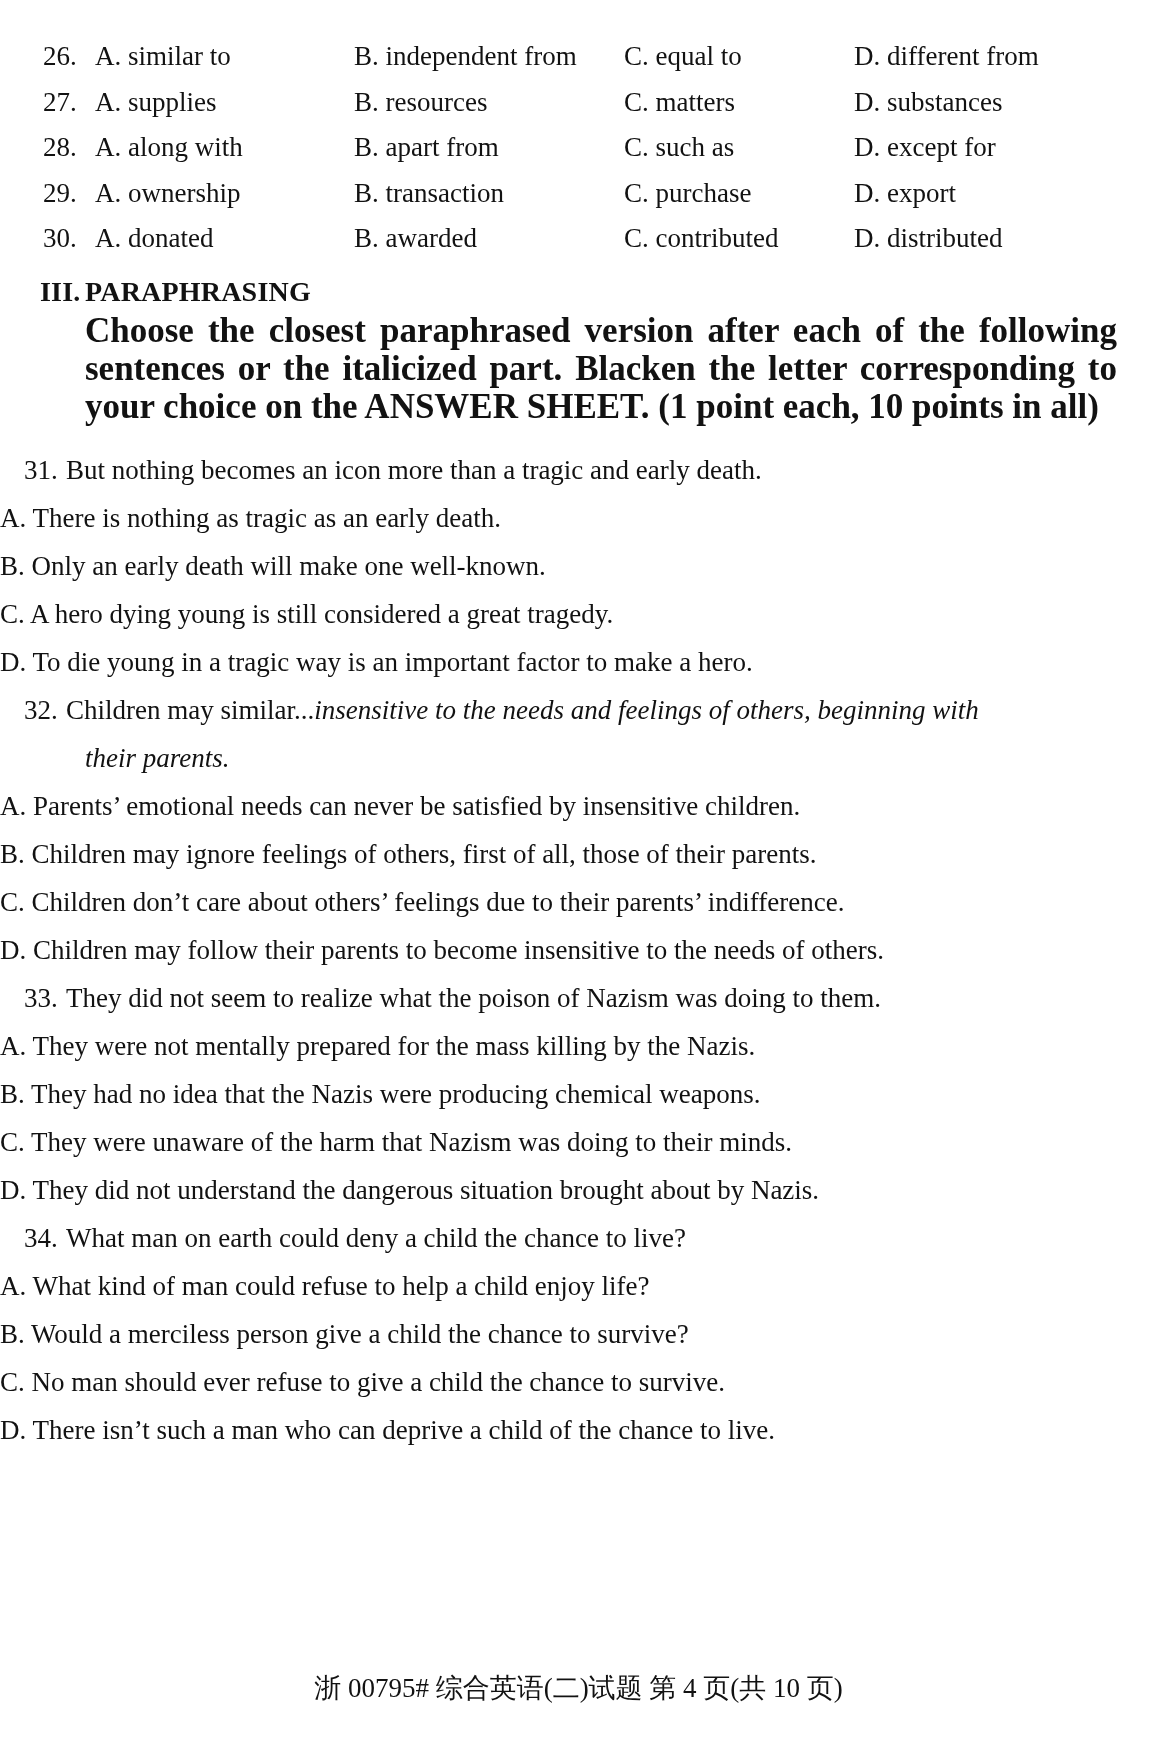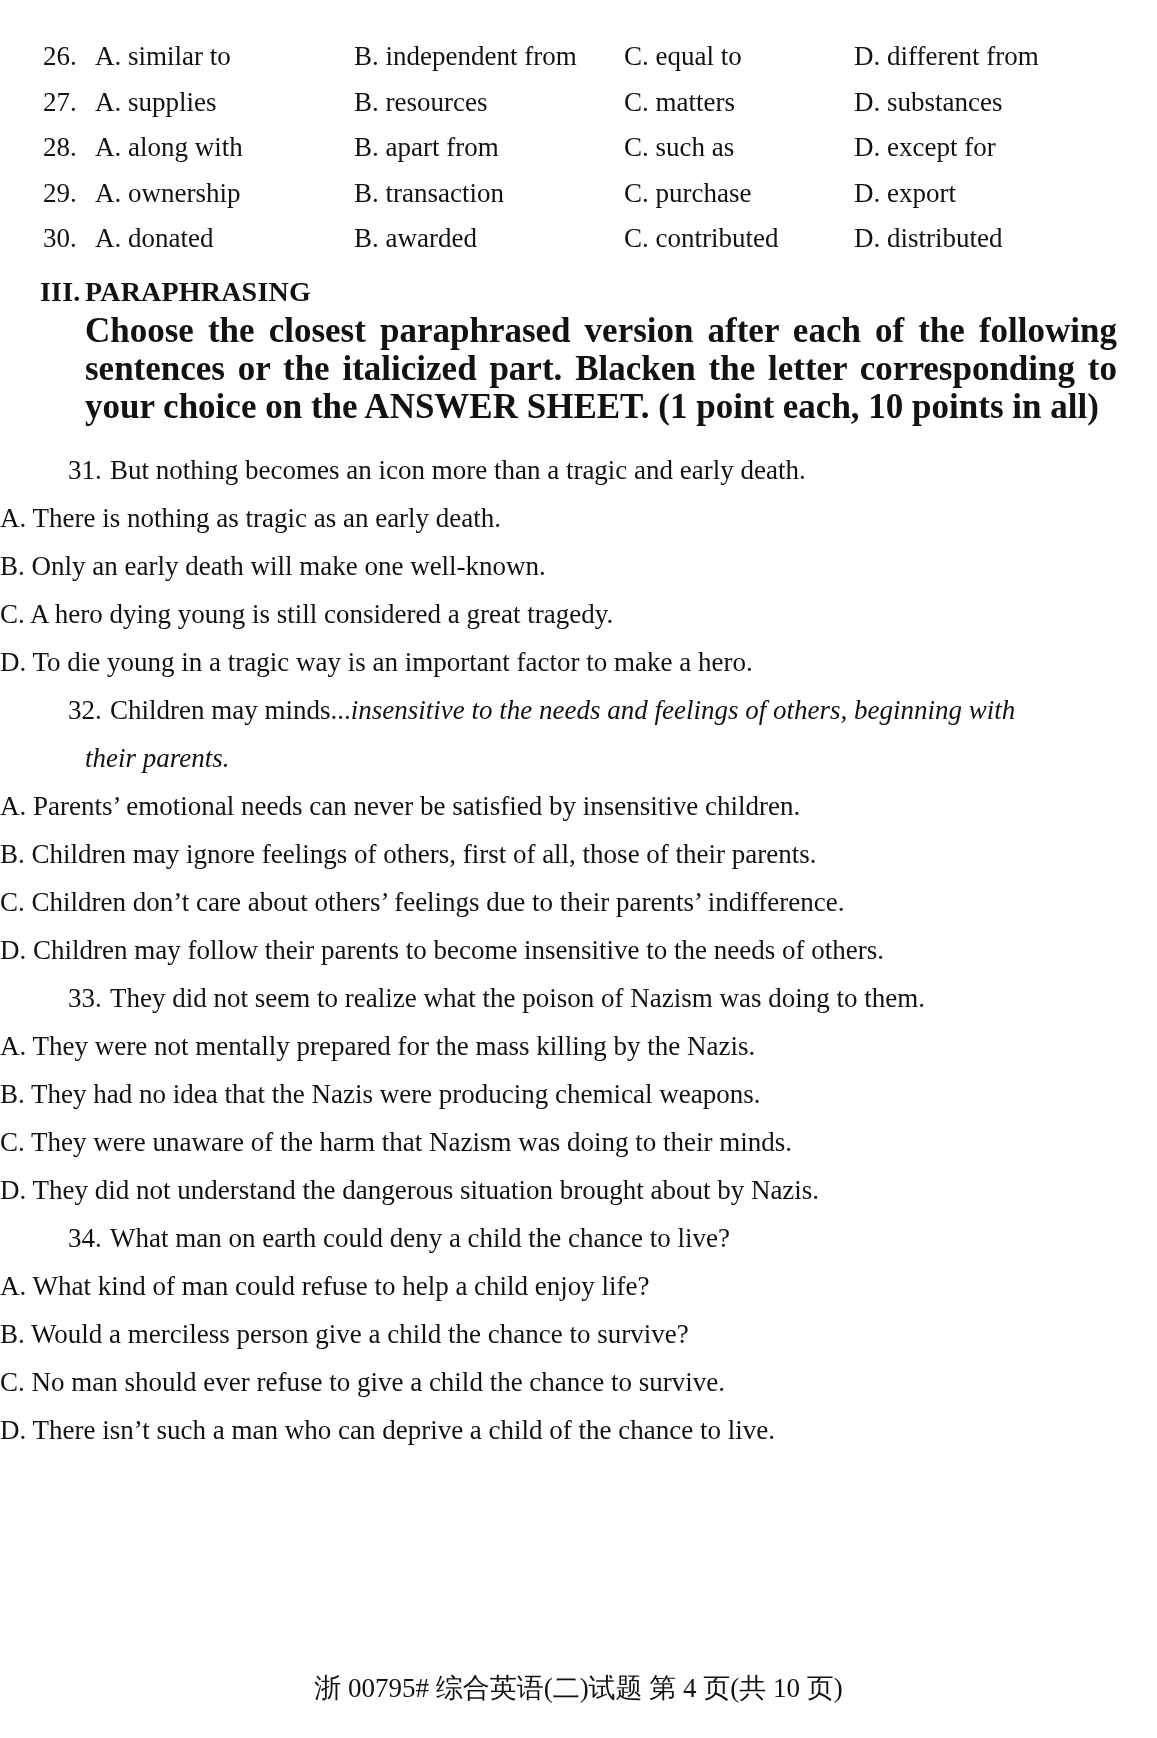--- a/index.html
+++ b/index.html
@@ -63,21 +63,21 @@
     text-align: justify;
   }
 
   
   .questions {
     margin-top: 20px;
     font-size: 27px;
     line-height: 48px;
   }
   .stem-line {
-    padding-left: 68px;
+    padding-left: 24px;
     display: grid;
     grid-template-columns: 42px 1fr;
   }
   .cont-line {
     padding-left: 85px;
   }
   .opt-line {
     white-space: nowrap;
   }
   em { }
@@ -132,21 +132,21 @@
       </div>
       <div class="opt-line">A. There is nothing as tragic as an early death.</div>
       <div class="opt-line">B. Only an early death will make one well-known.</div>
       <div class="opt-line">C. A hero dying young is still considered a great tragedy.</div>
       <div class="opt-line">D. To die young in a tragic way is an important factor to make a hero.</div>
     </article>
 
     <article>
       <div class="stem-line">
         <span>32.</span>
-        <span><span>Children may minds...</span><em>insensitive to the needs and feelings of others, beginning with</em></span>
+        <span><span>Children may similar...</span><em>insensitive to the needs and feelings of others, beginning with</em></span>
       </div>
       <div class="cont-line"><em>their parents.</em></div>
       <div class="opt-line">A. Parents’ emotional needs can never be satisfied by insensitive children.</div>
       <div class="opt-line">B. Children may ignore feelings of others, first of all, those of their parents.</div>
       <div class="opt-line">C. Children don’t care about others’ feelings due to their parents’ indifference.</div>
       <div class="opt-line">D. Children may follow their parents to become insensitive to the needs of others.</div>
     </article>
 
     <article>
       <div class="stem-line">

